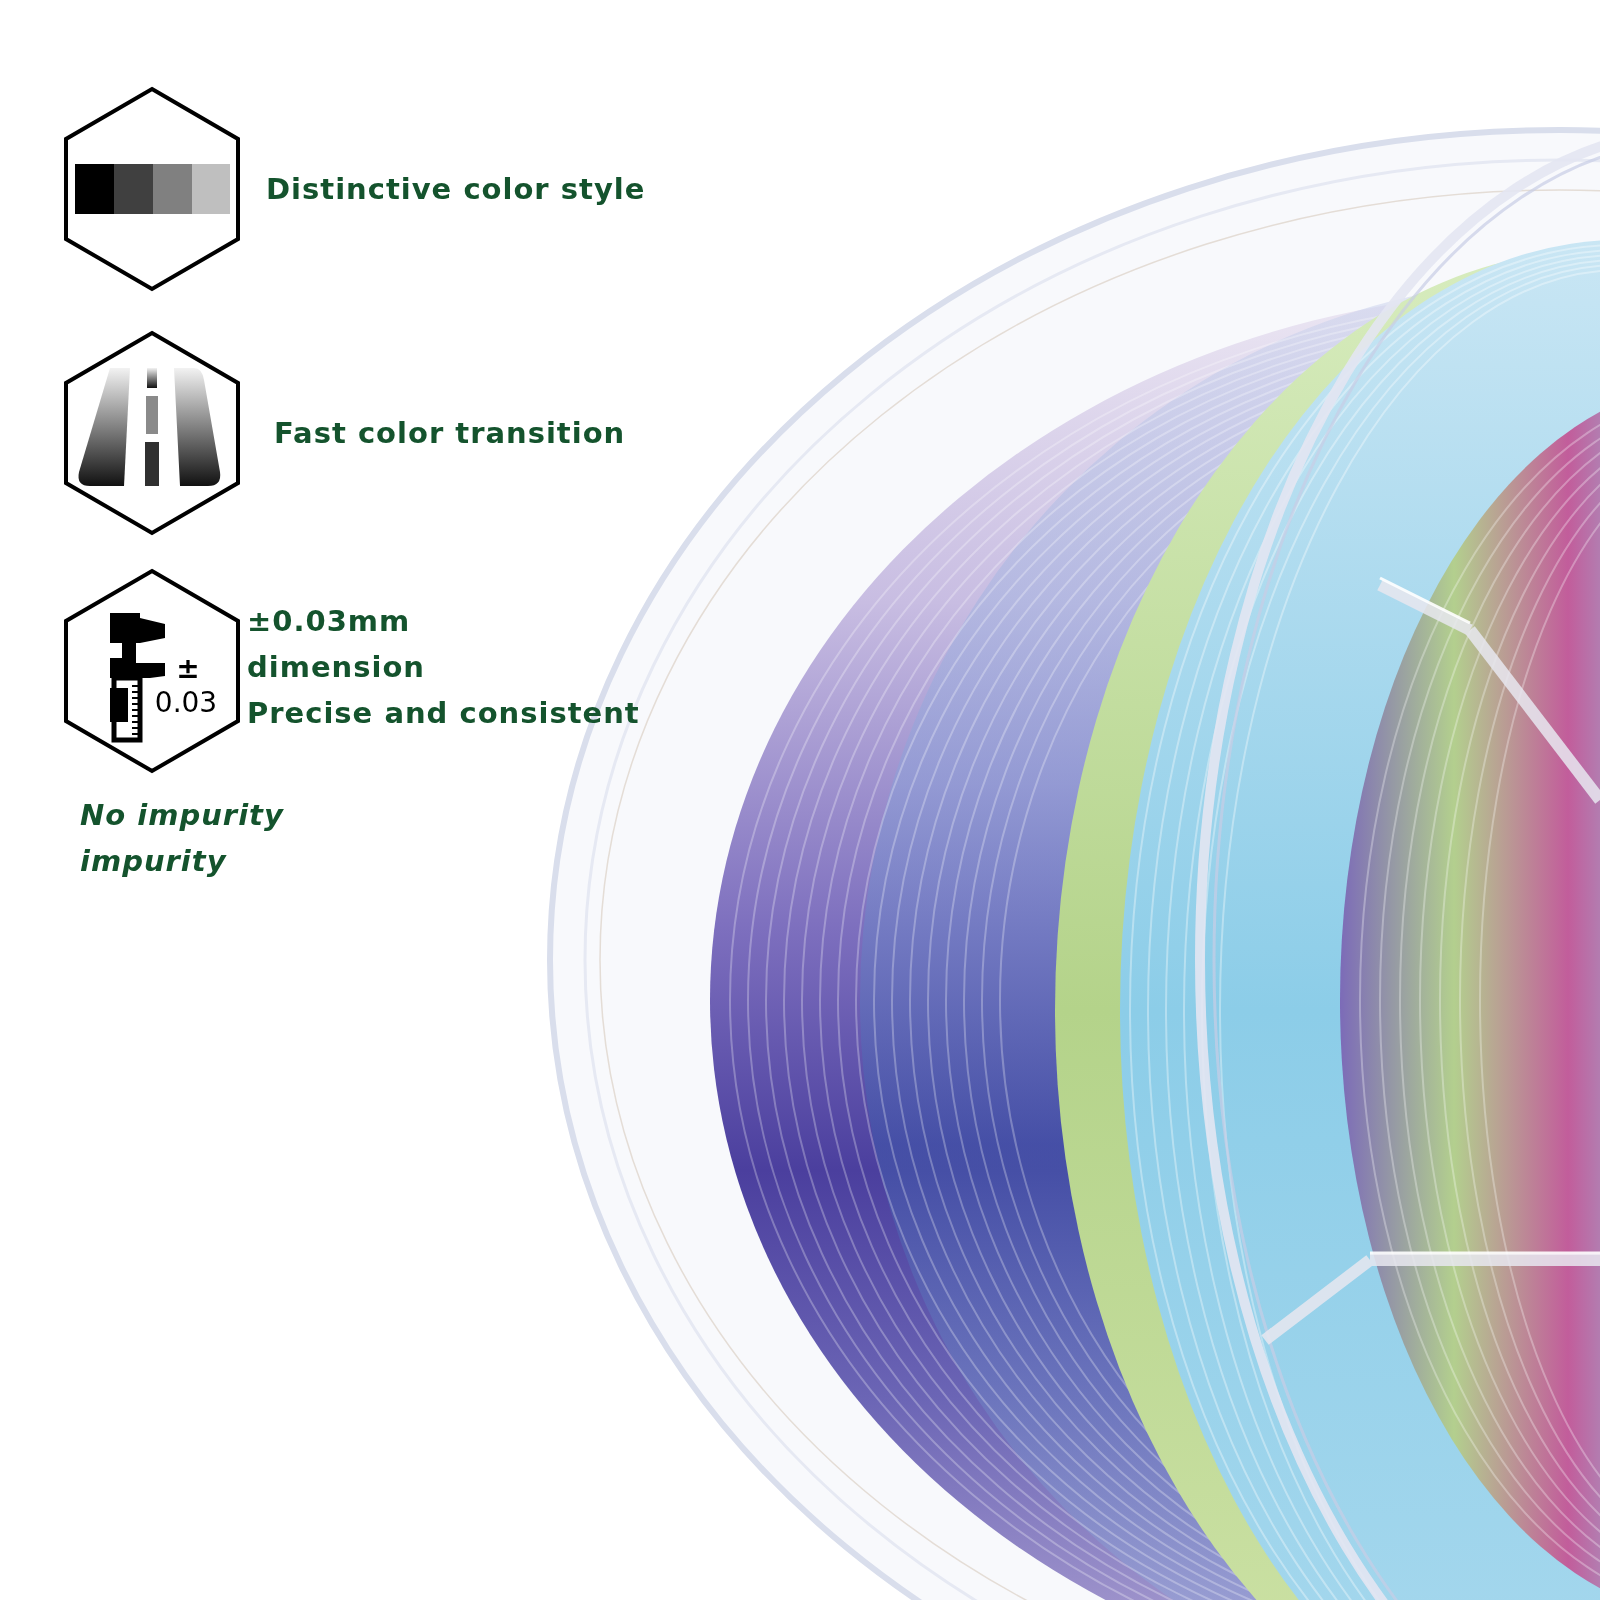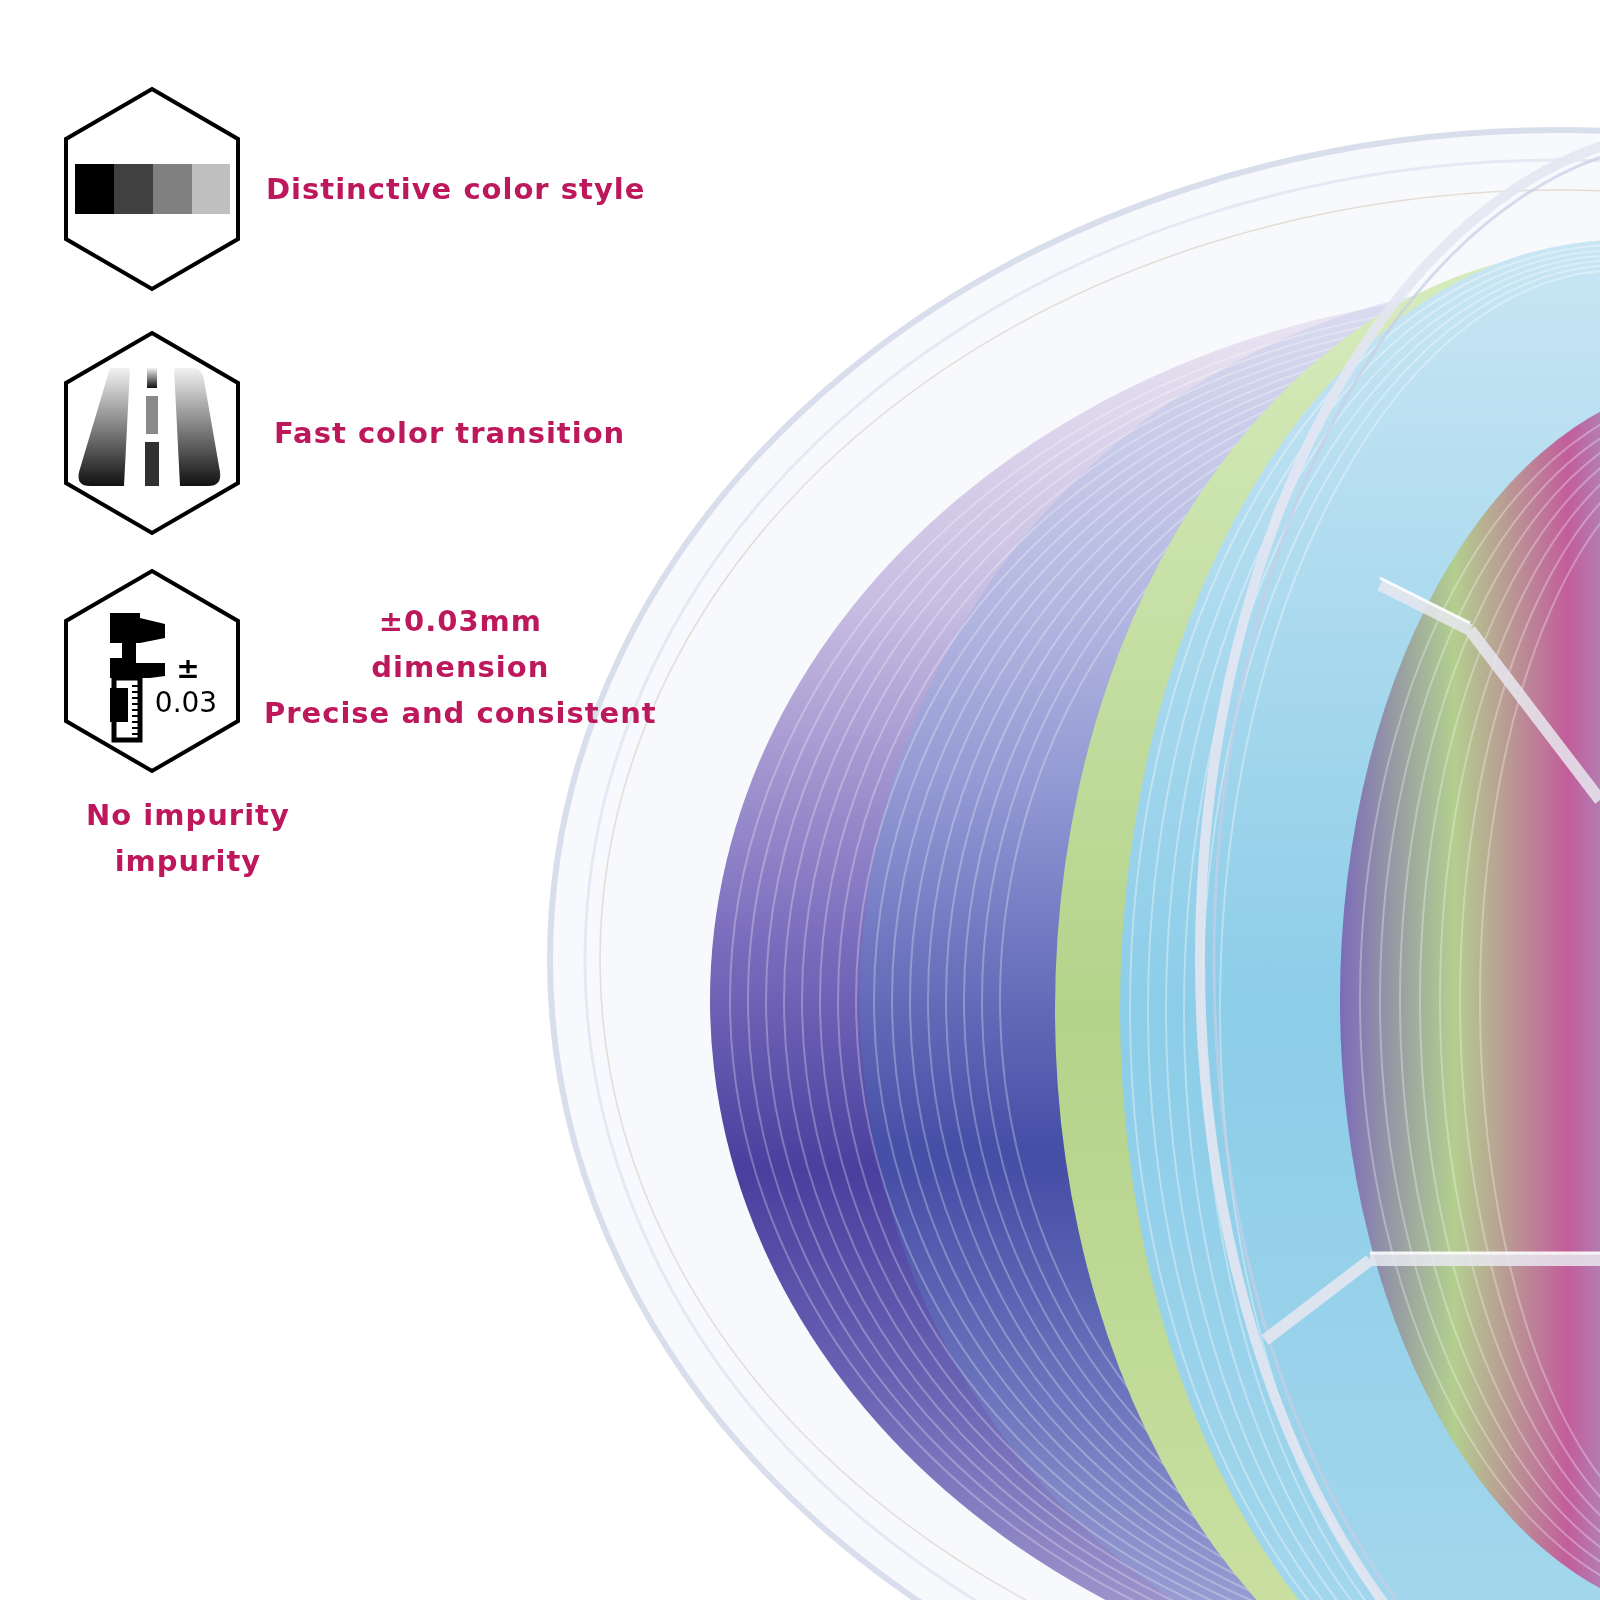--- a/index.html
+++ b/index.html
@@ -45,35 +45,34 @@
       left: 0; top: 0;
       width: 180px; height: 206px;
     }
     .hex .glyph {
       position: absolute;
       left: 0; top: 0;
       width: 180px; height: 206px;
     }
     .feature-text {
       margin-left: 84px;
-      color: #be185d;
+      color: #14532d;
       font-weight: bold;
       font-size: 29px;
       letter-spacing: 1px;
       line-height: 46px;
       white-space: nowrap;
-      text-align: center;
     }
     .feature-text .line { display: block; }
     #f1 { top: 86px; }
     #f2 { top: 330px; }
     #f3 { top: 568px; }
     #f4 { top: 800px; }
-    #f3 .feature-text { margin-left: 22px; margin-top: -8px; }
-    #f4 .feature-text { margin-left: 24px; margin-top: -8px; }
+    #f3 .feature-text { margin-left: 5px; margin-top: -8px; }
+    #f4 .feature-text { margin-left: 18px; margin-top: -8px; font-style: italic; }
     #f1 .feature-text { margin-left: 24px; }
     #f2 .feature-text { margin-left: 32px; }
   </style>
 </head>
 <body>
 
 <svg class="spool" viewBox="0 0 1600 1600" xmlns="http://www.w3.org/2000/svg">
   <defs>
     <linearGradient id="gPurple" x1="0" y1="0" x2="0" y2="1">
       <stop offset="0" stop-color="#ece7f3"></stop>

